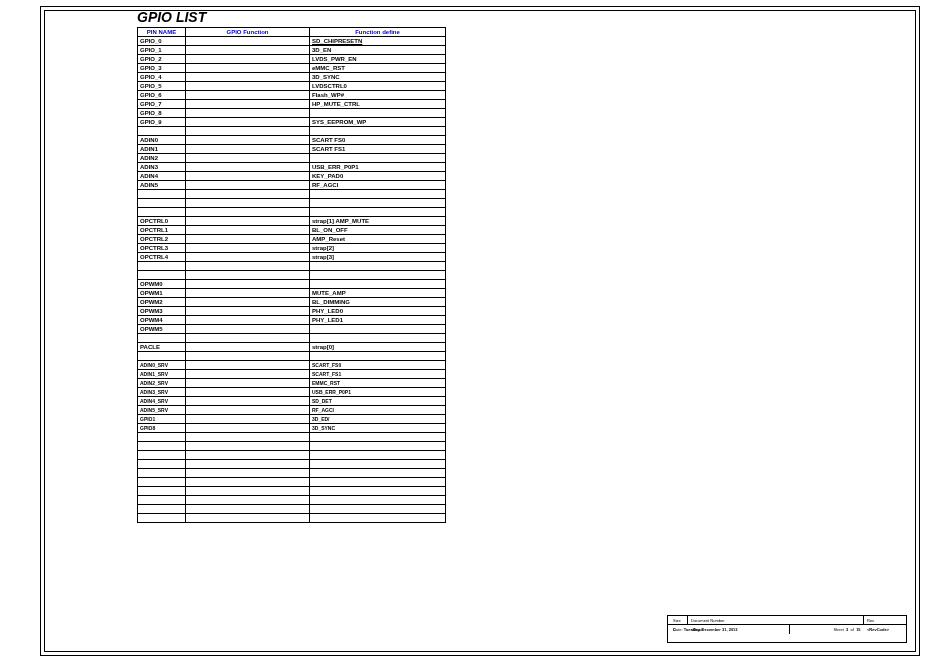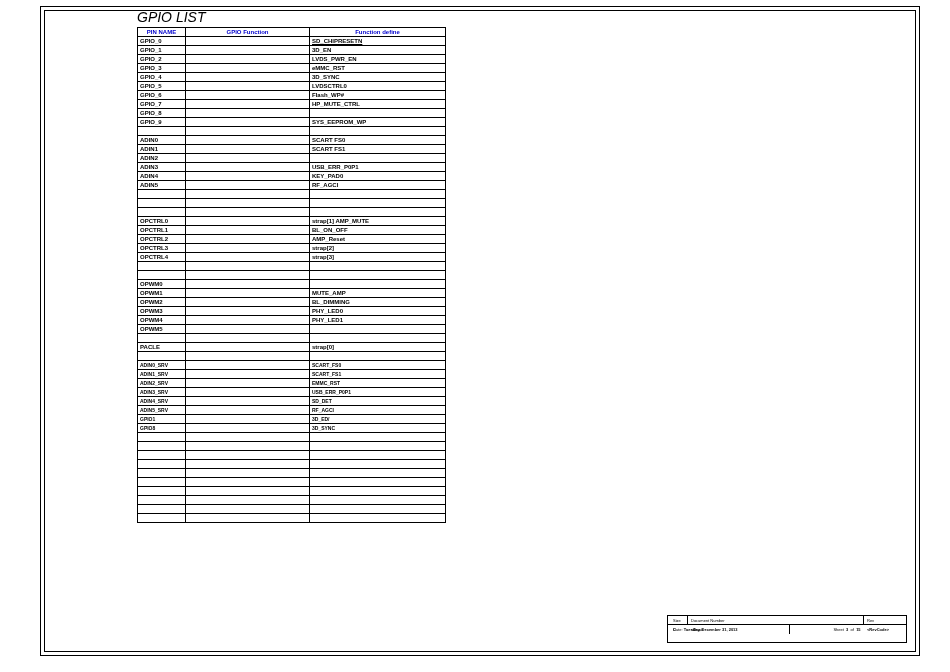--- a/index.html
+++ b/index.html
@@ -26,21 +26,21 @@
     top: 3px;
     right: 3px;
     bottom: 3px;
     border: 0.5px solid #000;
   }
   .title {
     position: absolute;
     left: 96px;
     top: 2px;
     font-size: 14px;
-    font-weight: normal;
+    font-weight: bold;
     font-style: italic;
     color: #000;
   }
   .gpio-table {
     position: absolute;
     left: 96px;
     top: 20px;
     border-collapse: collapse;
     table-layout: fixed;
   }

